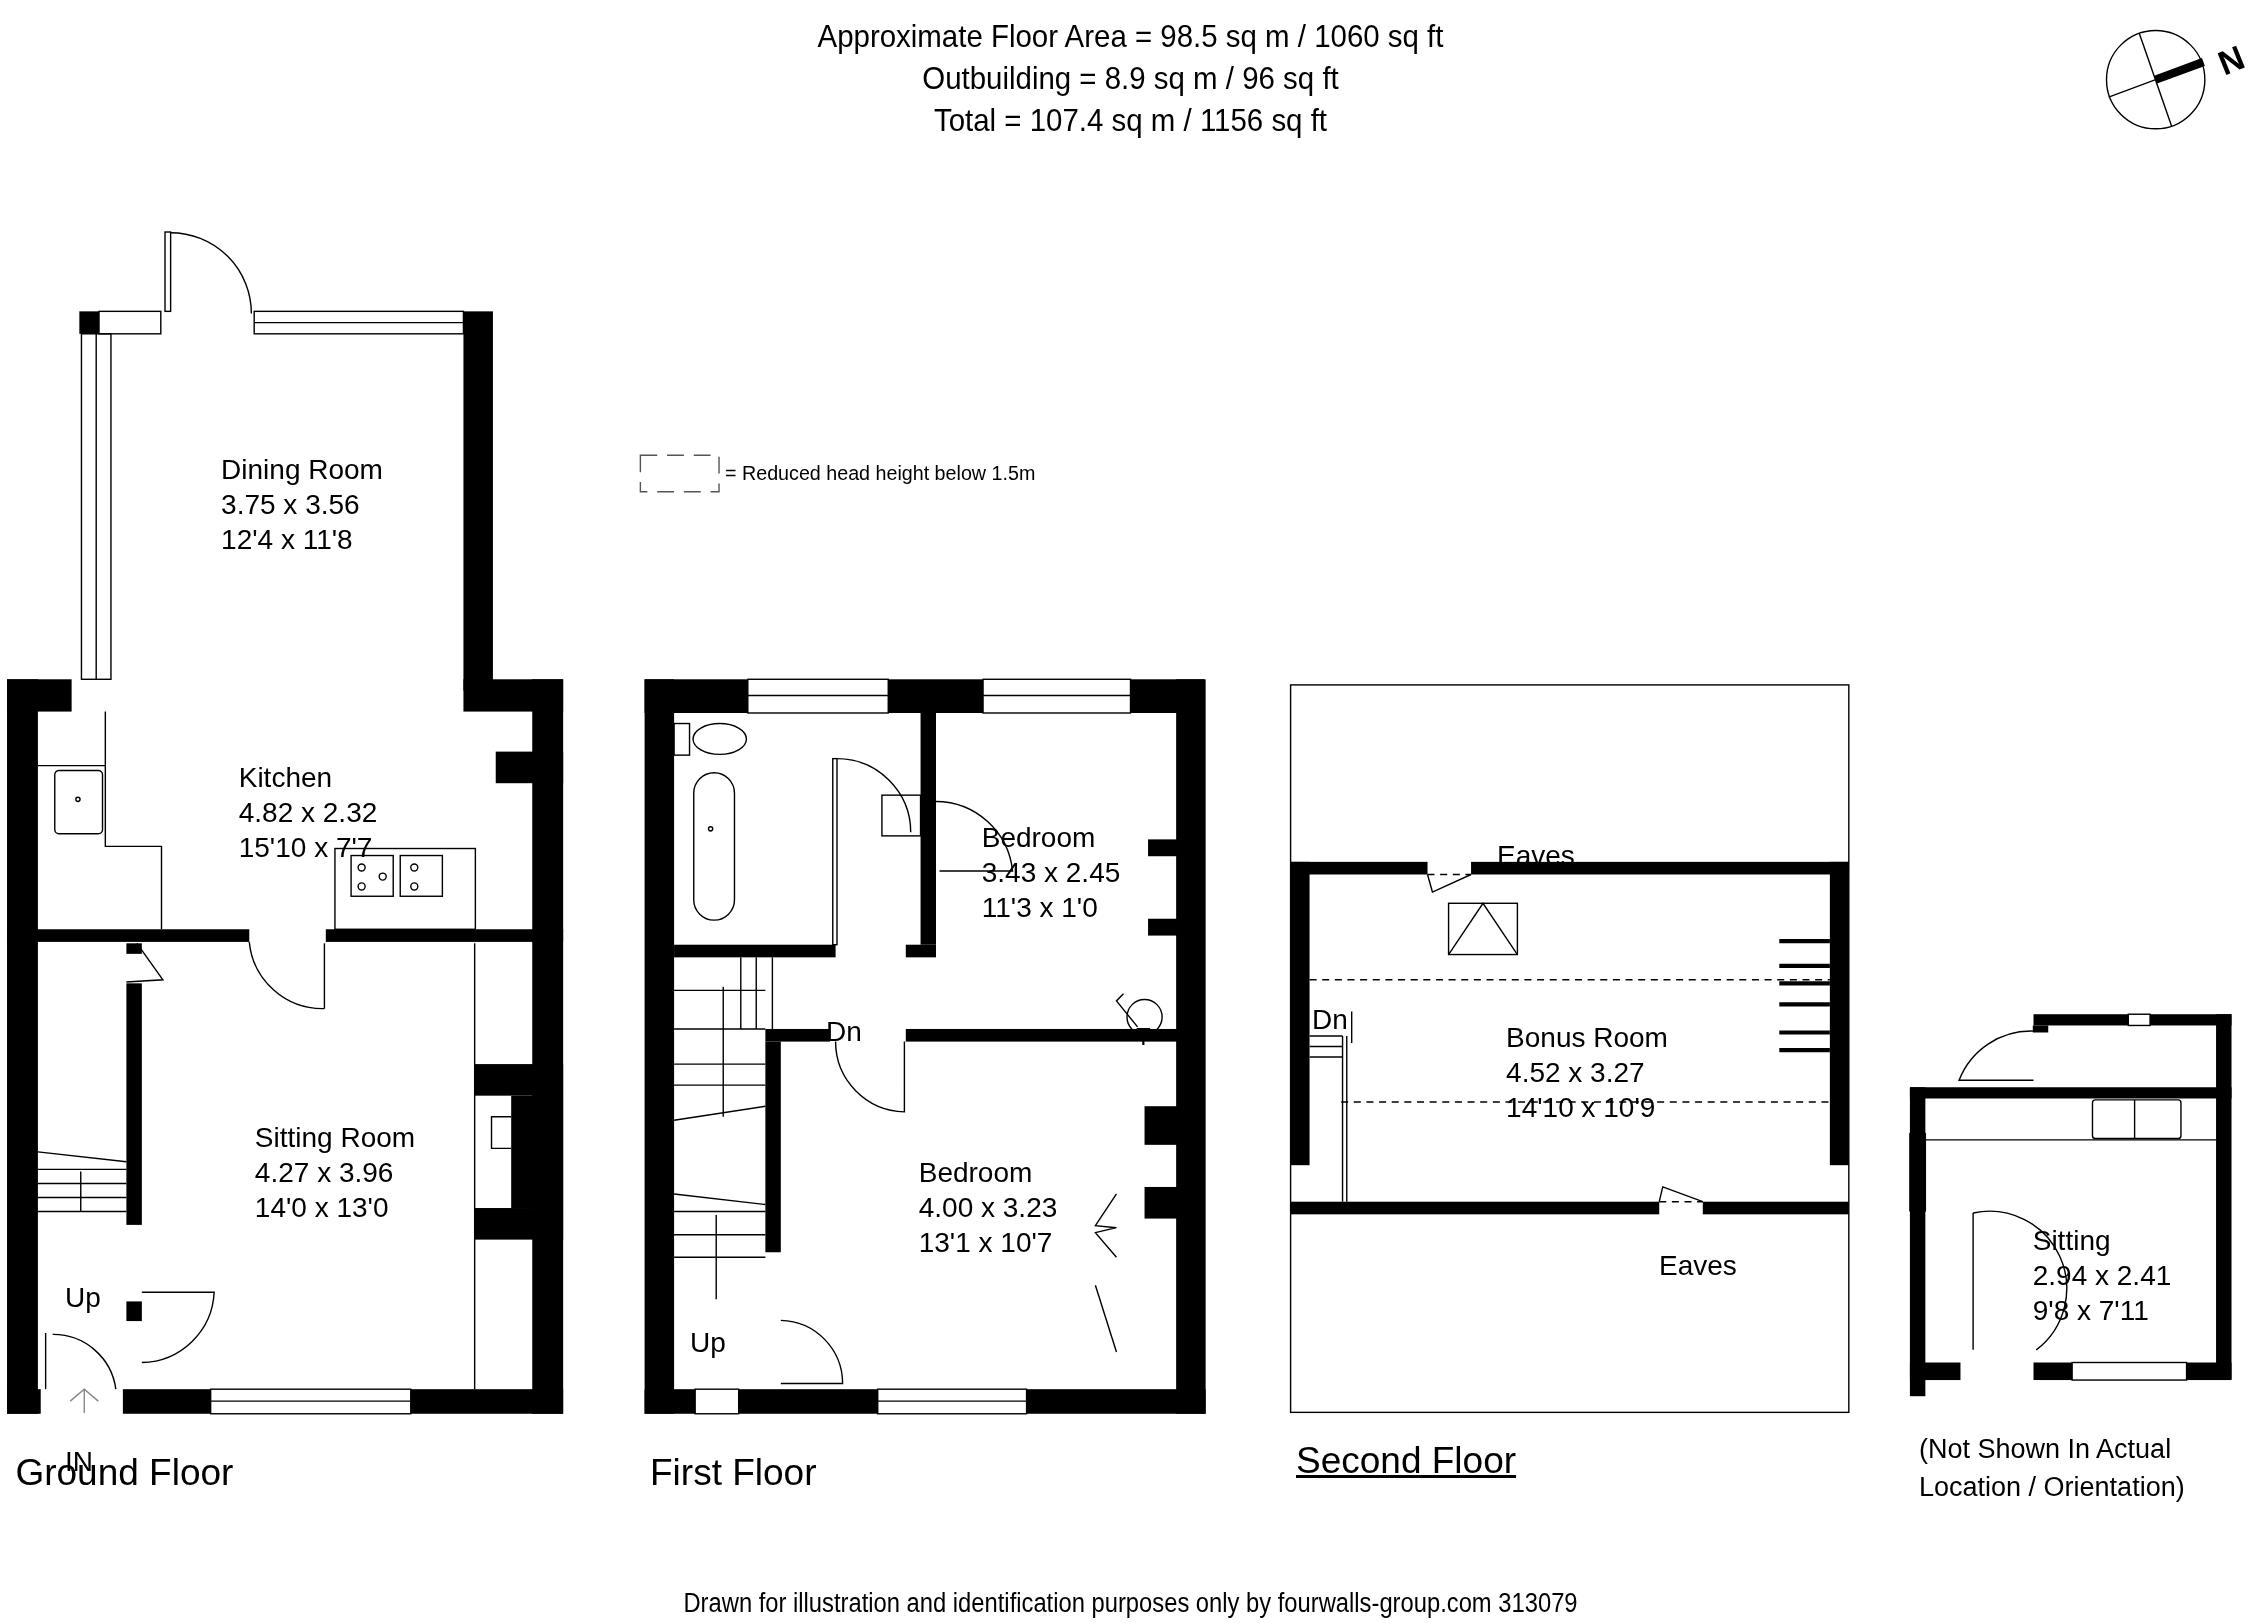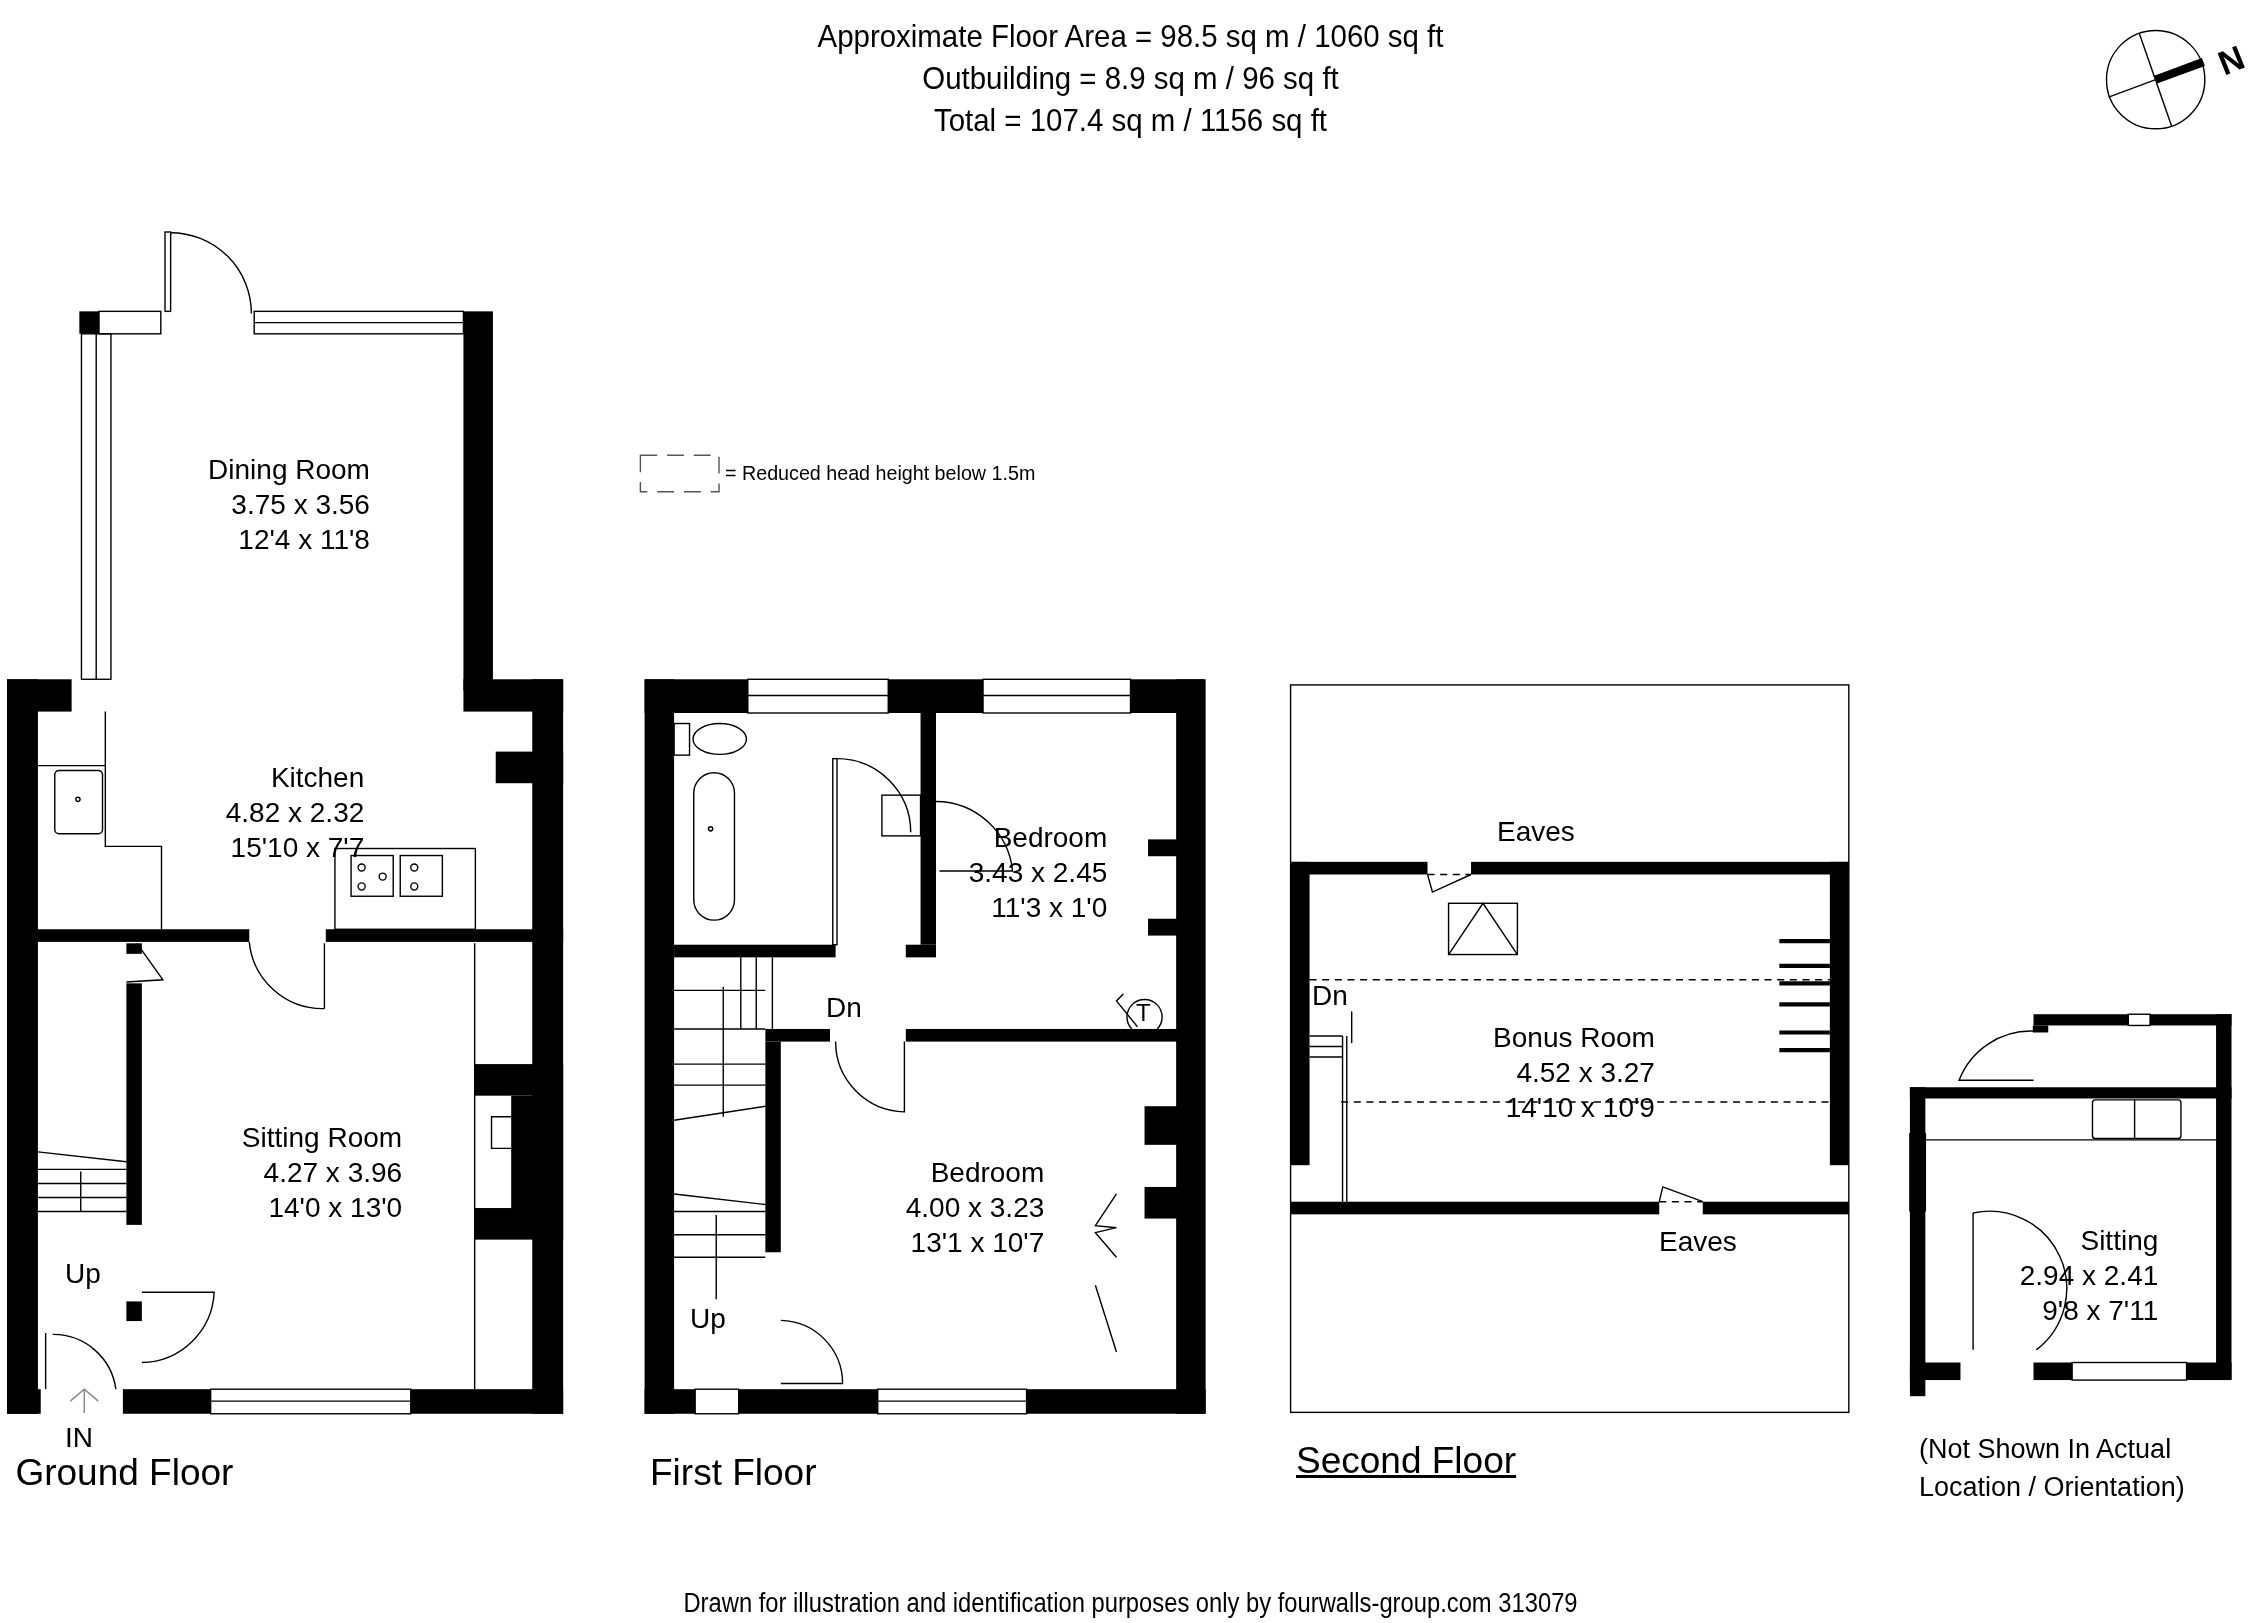--- a/index.html
+++ b/index.html
@@ -1,22 +1,22 @@
 <!DOCTYPE html>
 <html style="font-size:11.2px"><head>
 <meta charset="utf-8">
 <style>
   html, body { margin:0; padding:0; background:#ffffff; }
   body { width:2261px; height:1624px; position:relative; overflow:hidden; font-family:"Liberation Sans", sans-serif; color:#000; }
   .abs { position:absolute; }
   .header { left:0; width:2261px; top:15.4px; text-align:center; font-size:32px; line-height:42px; transform:scaleX(0.92); transform-origin:center; }
   .header div { white-space:nowrap; }
-  .room { position:absolute; text-align:right; font-size:28px; line-height:35px; white-space:nowrap; transform:translateX(-50%); }
+  .room { position:absolute; text-align:left; font-size:28px; line-height:35px; white-space:nowrap; transform:translateX(-50%);margin-left:13px; }
   .floor-title { position:absolute; font-size:37px; white-space:nowrap; }
-  .small-label { position:absolute; font-size:28px; white-space:nowrap; }
+  .small-label { position:absolute; font-size:28px; white-space:nowrap;margin-top:24px; }
   .legend-text { position:absolute; font-size:19.7px; white-space:nowrap; }
   .note { position:absolute; font-size:27px; line-height:38px; white-space:nowrap; }
   .footer { position:absolute; left:0; width:2261px; top:1588px; text-align:center; font-size:27px; transform:scaleX(0.88); transform-origin:center; white-space:nowrap; }
   svg.plan { position:absolute; left:0; top:0; }
   .compass-n { position:absolute; font-size:34px; font-weight:bold; transform:rotate(-22deg); }
 </style>
 </head>
 <body>
 
 <div class="abs header">

